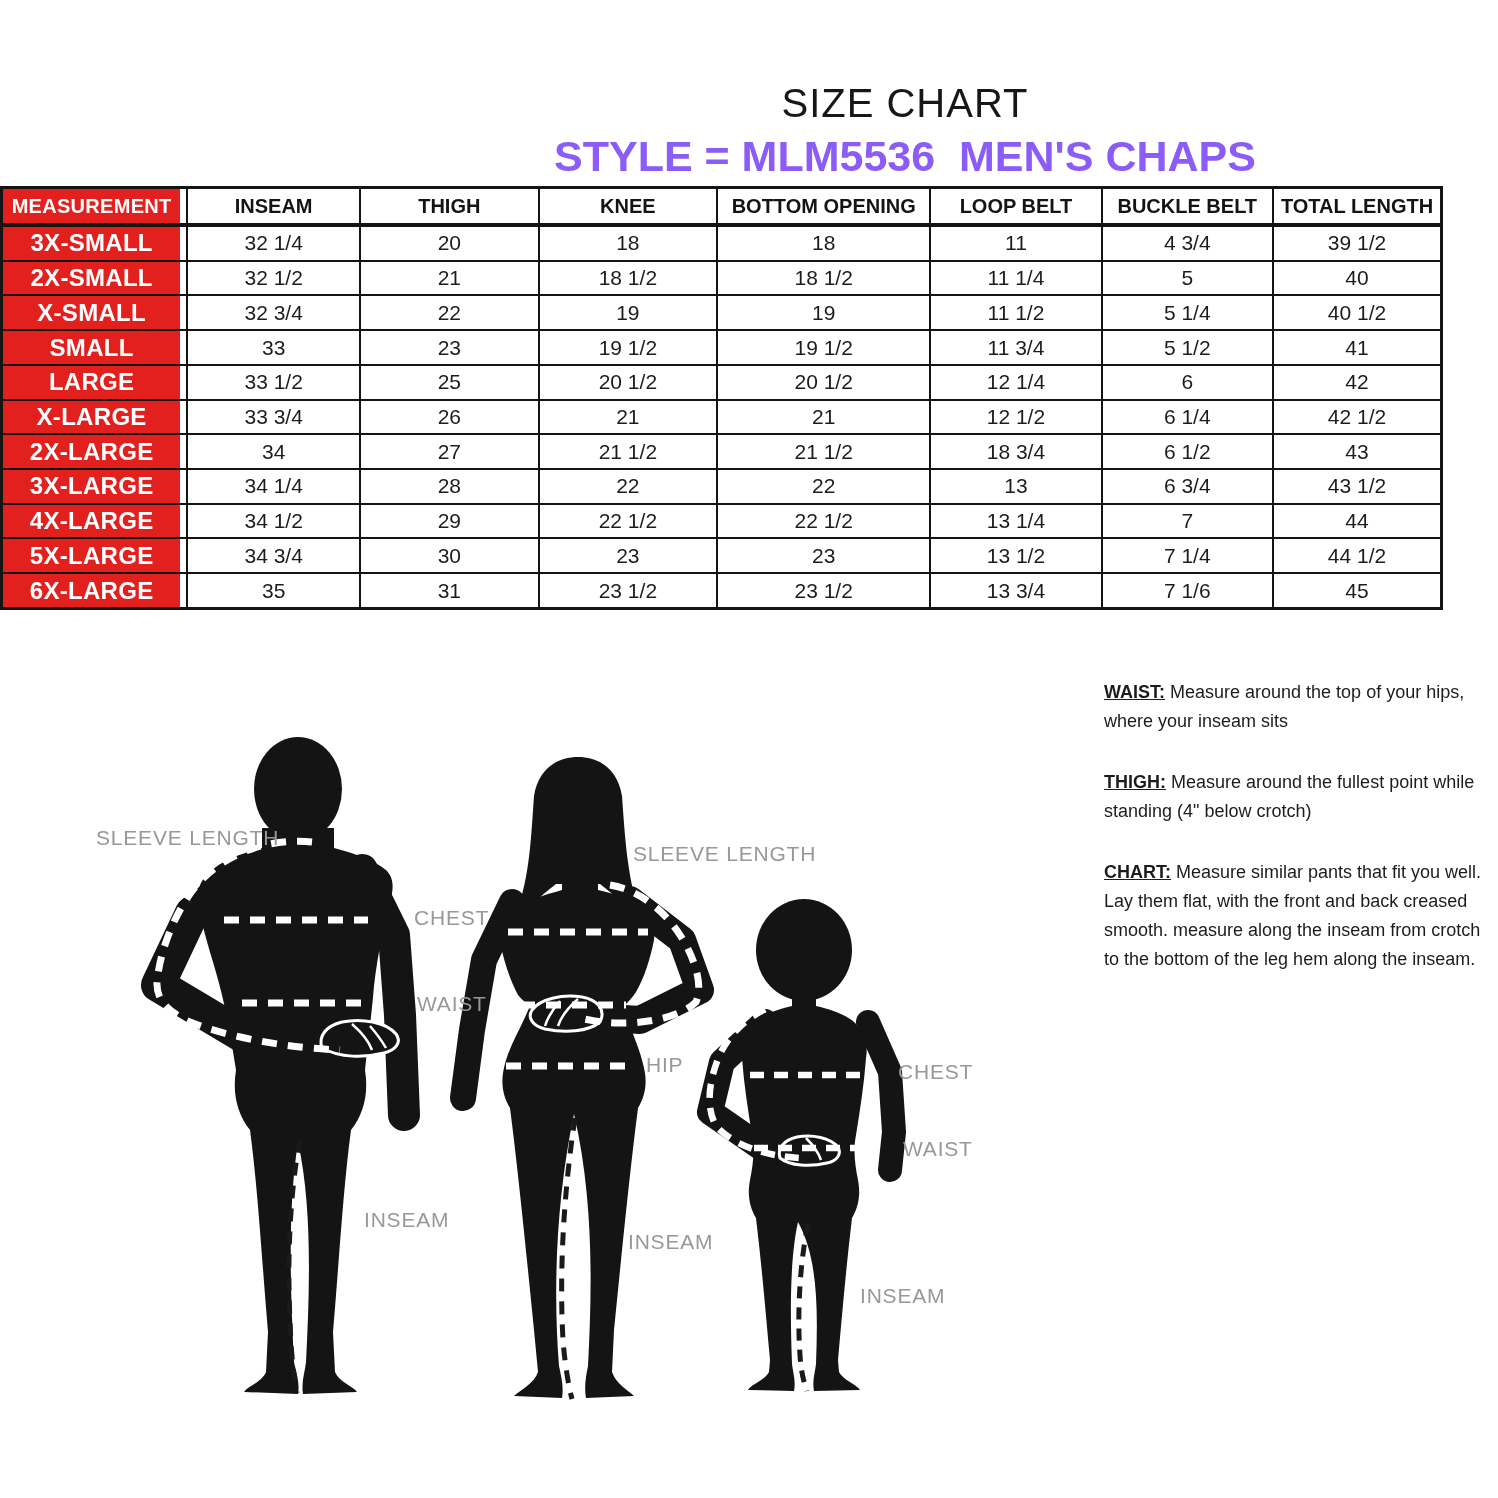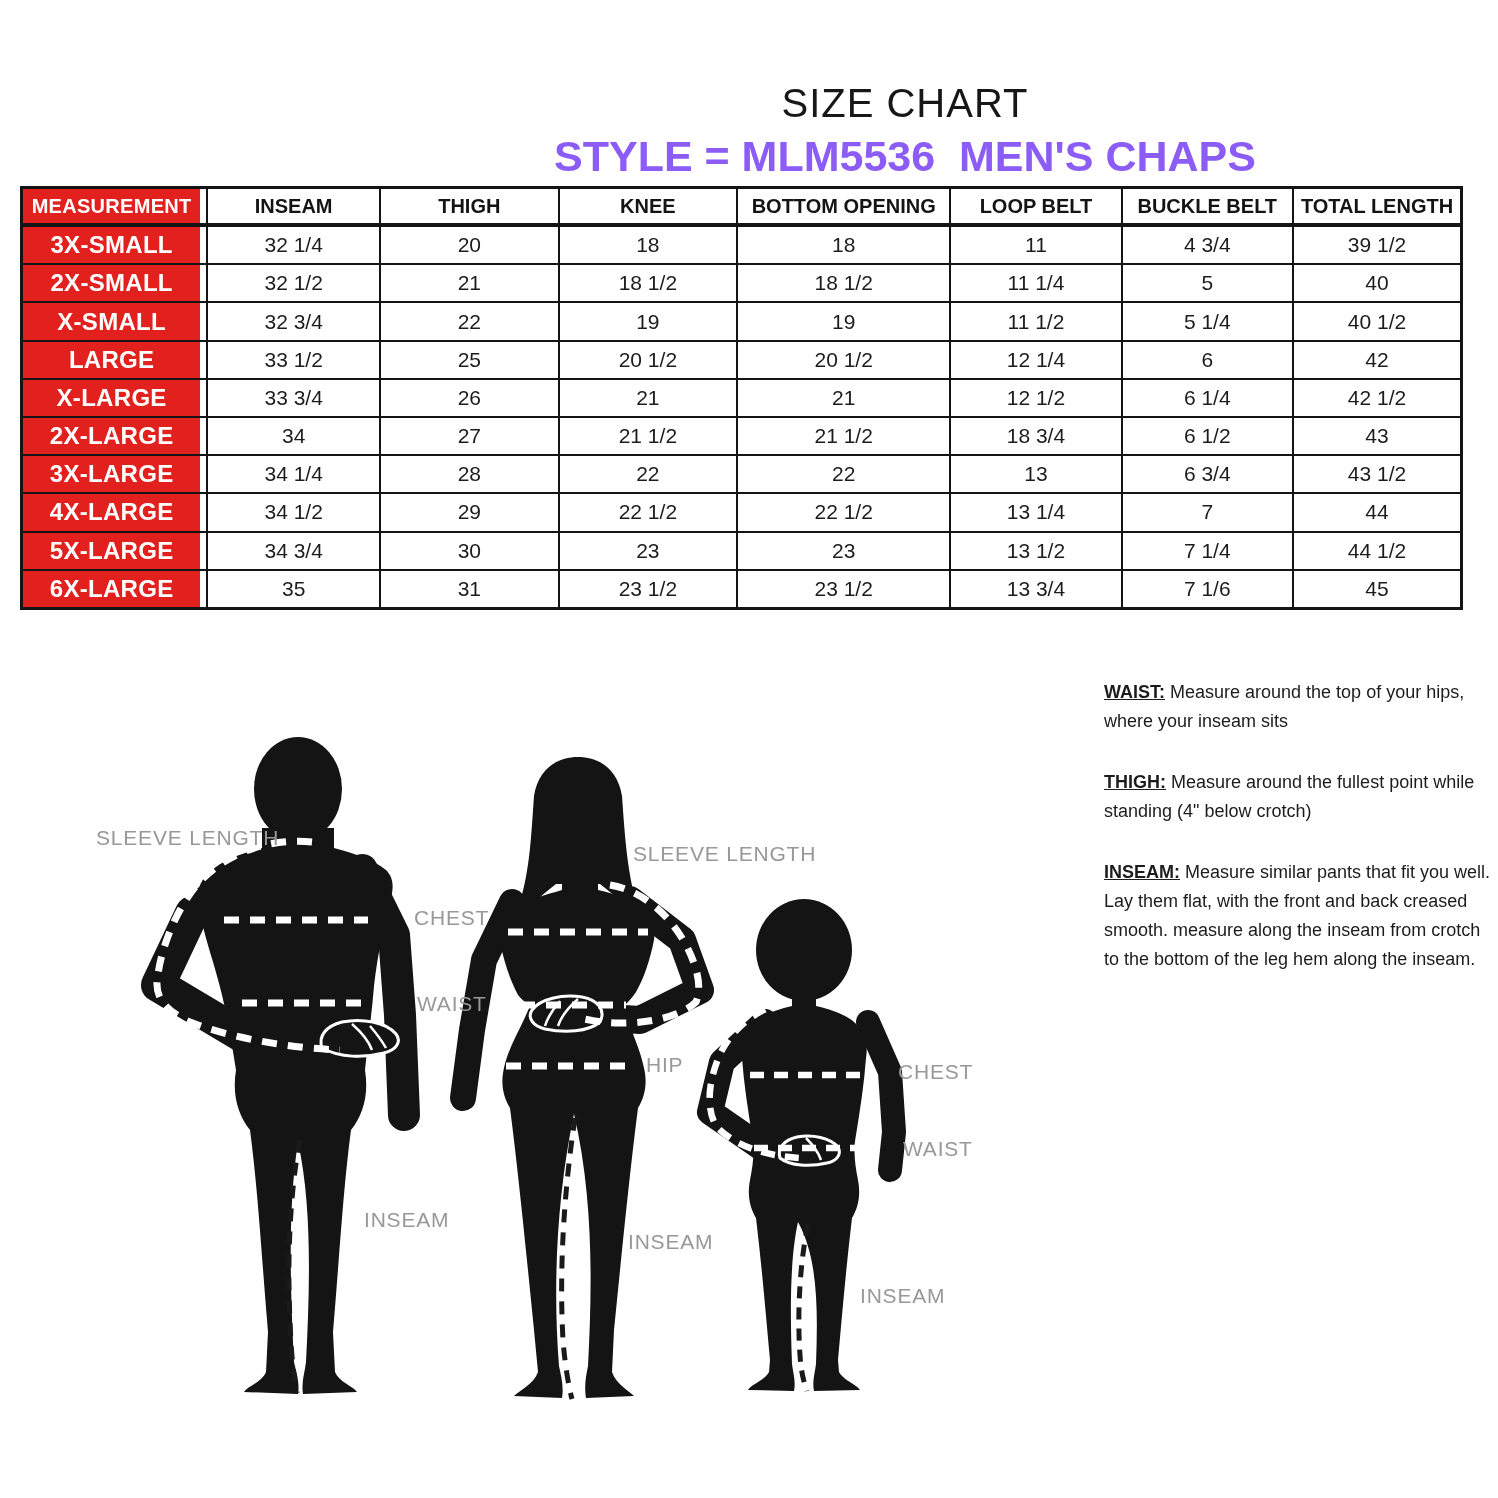--- a/index.html
+++ b/index.html
@@ -5,21 +5,21 @@
   html,body{margin:0;padding:0;background:#ffffff;}
   #viewport{
     position:relative;width:1498px;height:1498px;background:#ffffff;overflow:hidden;
     font-family:Liberation Sans, sans-serif;color:#1a1a1a;
   }
   
   .titles{position:absolute;left:312px;right:0;top:82px;text-align:center;}
   .title{font-size:40px;font-weight:500;letter-spacing:1px;line-height:42px;color:#171717;white-space:pre;}
   .subtitle{font-size:43px;font-weight:800;line-height:46px;margin-top:9px;color:#8b5cf6;white-space:pre;}
   
-  .table-wrap{position:absolute;left:20px;top:186px;width:1443px;height:424px;}
+  .table-wrap{position:absolute;left:0;top:186px;width:1443px;height:424px;}
   table{width:100%;height:100%;border-collapse:collapse;table-layout:fixed;border:3px solid #141414;}
   th,td{border:2px solid #141414;text-align:center;vertical-align:middle;padding:0;background:#fff;}
   thead tr{border-bottom:4px solid #141414;}
   thead th{height:34px;font-size:20px;font-weight:700;color:#141414;}
   tbody td{height:32px;font-size:21px;color:#1c1c1c;}
   th.size-col,td.size-col{padding:0;}
   .red-fill{
     height:100%;margin-right:6px;display:flex;align-items:center;justify-content:center;
     background:#e2201e;color:#ffffff;font-weight:700;font-size:24px;letter-spacing:0.3px;
   }
@@ -102,20 +102,32 @@
             <td>32 3/4</td>
             <td>22</td>
             <td>19</td>
             <td>19</td>
             <td>11 1/2</td>
             <td>5 1/4</td>
             <td>40 1/2</td>
           </tr>
           <tr>
             <td class="size-col">
+              <div class="red-fill">SMALL</div>
+            </td>
+            <td>33</td>
+            <td>23</td>
+            <td>19 1/2</td>
+            <td>19 1/2</td>
+            <td>11 3/4</td>
+            <td>5 1/2</td>
+            <td>41</td>
+          </tr>
+          <tr>
+            <td class="size-col">
               <div class="red-fill">LARGE</div>
             </td>
             <td>33 1/2</td>
             <td>25</td>
             <td>20 1/2</td>
             <td>20 1/2</td>
             <td>12 1/4</td>
             <td>6</td>
             <td>42</td>
           </tr>
@@ -280,16 +292,16 @@
   <span class="fig-label" style="left:646px;top:1053px">HIP</span>
   <span class="fig-label" style="left:364px;top:1208px">INSEAM</span>
   <span class="fig-label" style="left:628px;top:1230px">INSEAM</span>
   <span class="fig-label" style="left:898px;top:1060px">CHEST</span>
   <span class="fig-label" style="left:903px;top:1137px">WAIST</span>
   <span class="fig-label" style="left:860px;top:1284px">INSEAM</span>
 
   <div class="instructions">
     <p><span class="term">WAIST:</span><span> Measure around the top of  your hips, where your inseam sits</span></p>
     <p><span class="term">THIGH:</span><span> Measure around the fullest point while standing (4" below crotch)</span></p>
-    <p><span class="term">INSEAM:</span><span> Measure similar pants that fit you well. Lay them flat, with the front and back creased smooth. measure along the inseam from crotch to the bottom of the leg hem along the inseam.</span></p>
+    <p><span class="term">CHART:</span><span> Measure similar pants that fit you well. Lay them flat, with the front and back creased smooth. measure along the inseam from crotch to the bottom of the leg hem along the inseam.</span></p>
   </div>
 
 </div>
 
 </body></html>

